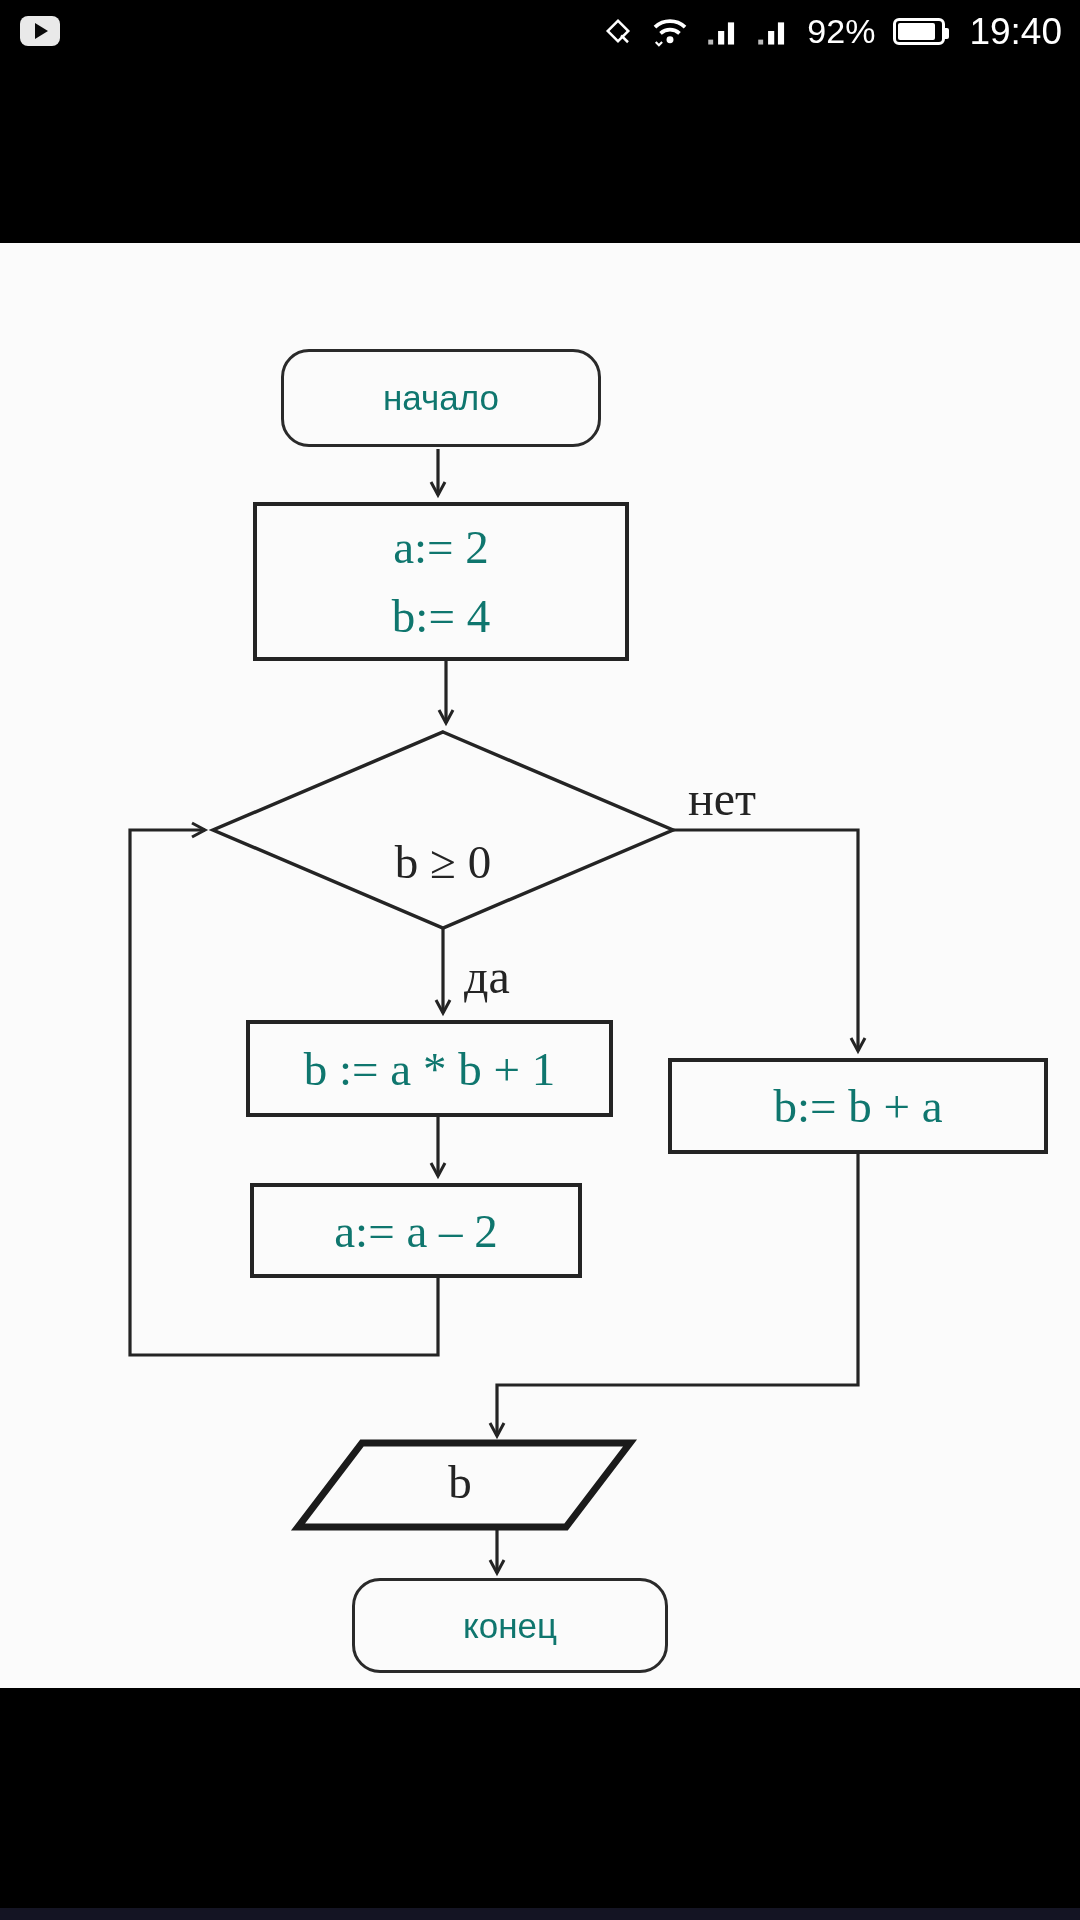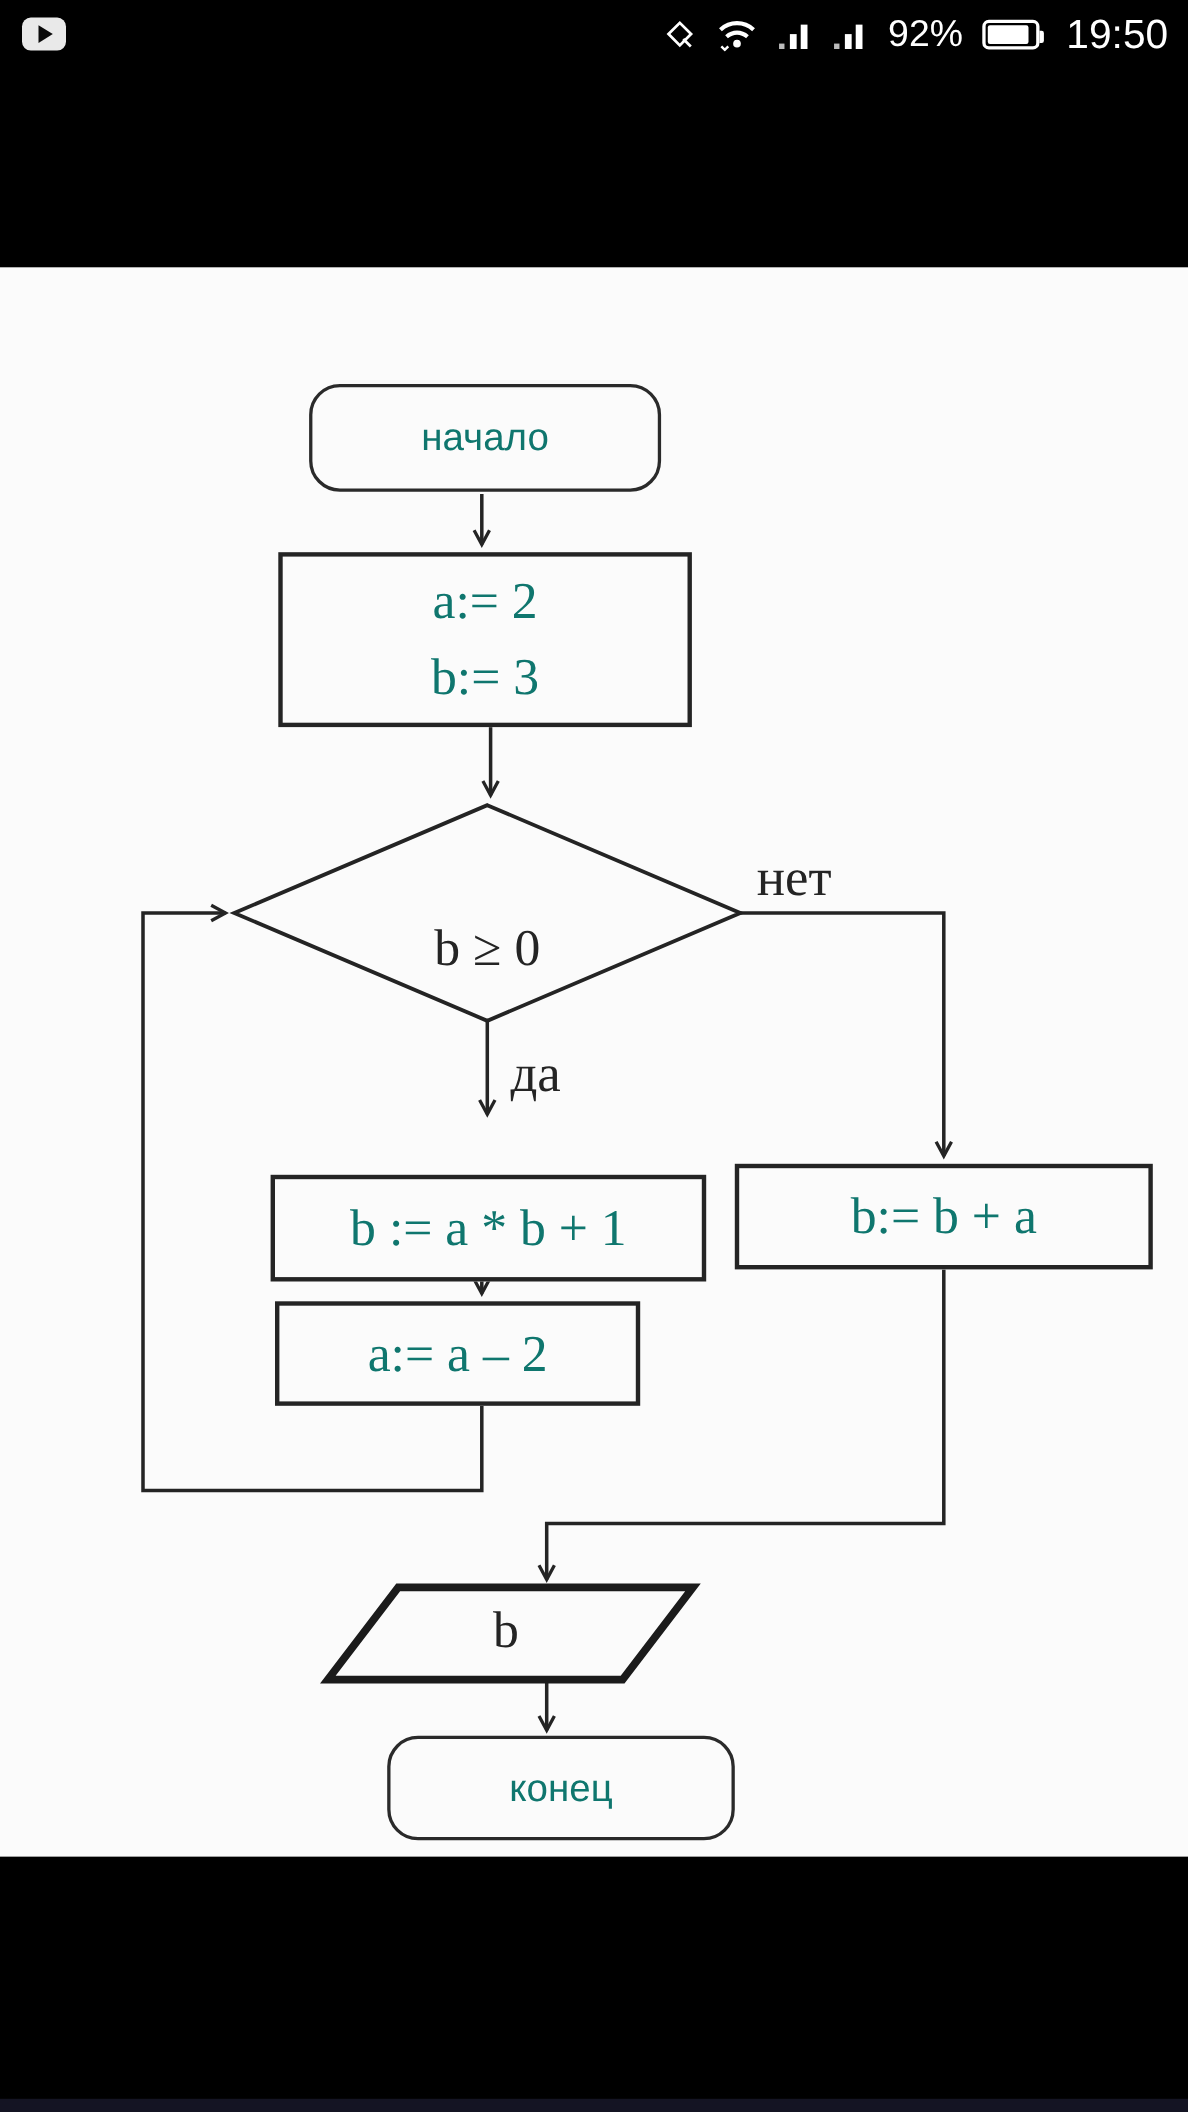--- a/index.html
+++ b/index.html
@@ -32,21 +32,21 @@
   .terminator{border:3px solid #2a2a2a;border-radius:28px;font-family:"Liberation Sans",sans-serif;font-size:35px;}
   .process{border:4px solid #242424;font-family:"Liberation Serif",serif;font-size:47px;}
   .floating{position:absolute;background:transparent;color:#242424;
             font-family:"Liberation Serif",serif;}
   .cond-text{font-size:47px;}
   .branch-label{font-size:48px;}
   .io-text{font-size:47px;}
 
   .start-node{left:281px;top:106px;width:320px;height:98px;}
   .init-node{left:253px;top:259px;width:376px;height:159px;line-height:1.45;}
-  .body1-node{left:246px;top:777px;width:396px;height:97px;margin-top:48px;}
+  .body1-node{left:246px;top:777px;width:367px;height:97px;}
   .body2-node{left:250px;top:940px;width:332px;height:95px;}
   .else-node{left:668px;top:815px;width:380px;height:96px;}
   .end-node{left:352px;top:1335px;width:316px;height:95px;border-radius:28px;}
 
   .cond-label{left:343px;top:557px;width:200px;text-align:center;margin-top:35px;}
   .no-label{left:688px;top:528px;width:120px;}
   .yes-label{left:464px;top:706px;width:80px;}
   .out-label{left:400px;top:1212px;width:120px;text-align:center;}
 
   
@@ -88,21 +88,21 @@
         <svg width="32" height="30" viewBox="0 0 26 24">
           <rect x="1" y="19" width="4" height="4" fill="#bbb"></rect>
           <rect x="9" y="12" width="5" height="11" fill="#fff"></rect>
           <rect x="17" y="5" width="5" height="18" fill="#fff"></rect>
         </svg>
       </span>
       <span class="sb-text">92%</span>
       <span class="battery">
         <span class="battery-fill"></span>
       </span>
-      <span class="sb-text time">19:50</span>
+      <span class="sb-text time">19:40</span>
     </span>
   </div>
 
   <div class="canvas">
 
     <svg class="overlay" viewBox="0 0 1080 1445">
       <defs>
         <marker id="arr" markerWidth="26" markerHeight="26" refX="17" refY="10" orient="auto" markerUnits="userSpaceOnUse">
           <path d="M4,3 L17,10 L4,17" fill="none" stroke="#242424" stroke-width="3"></path>
         </marker>
@@ -128,21 +128,21 @@
 
       <polygon points="362,1200 630,1200 566,1284 298,1284" fill="#fbfbfb" stroke="#1b1b1b" stroke-width="7"></polygon>
     </svg>
 
     <div class="node terminator start-node">
       <span>начало</span>
     </div>
 
     <div class="node process init-node">
       <span>a:= 2</span>
-      <span>b:= 3</span>
+      <span>b:= 4</span>
     </div>
 
     <div class="floating cond-text cond-label">b ≥ 0</div>
     <div class="floating branch-label no-label">нет</div>
     <div class="floating branch-label yes-label">да</div>
 
     <div class="node process body1-node">
       <span>b := a * b + 1</span>
     </div>
 

